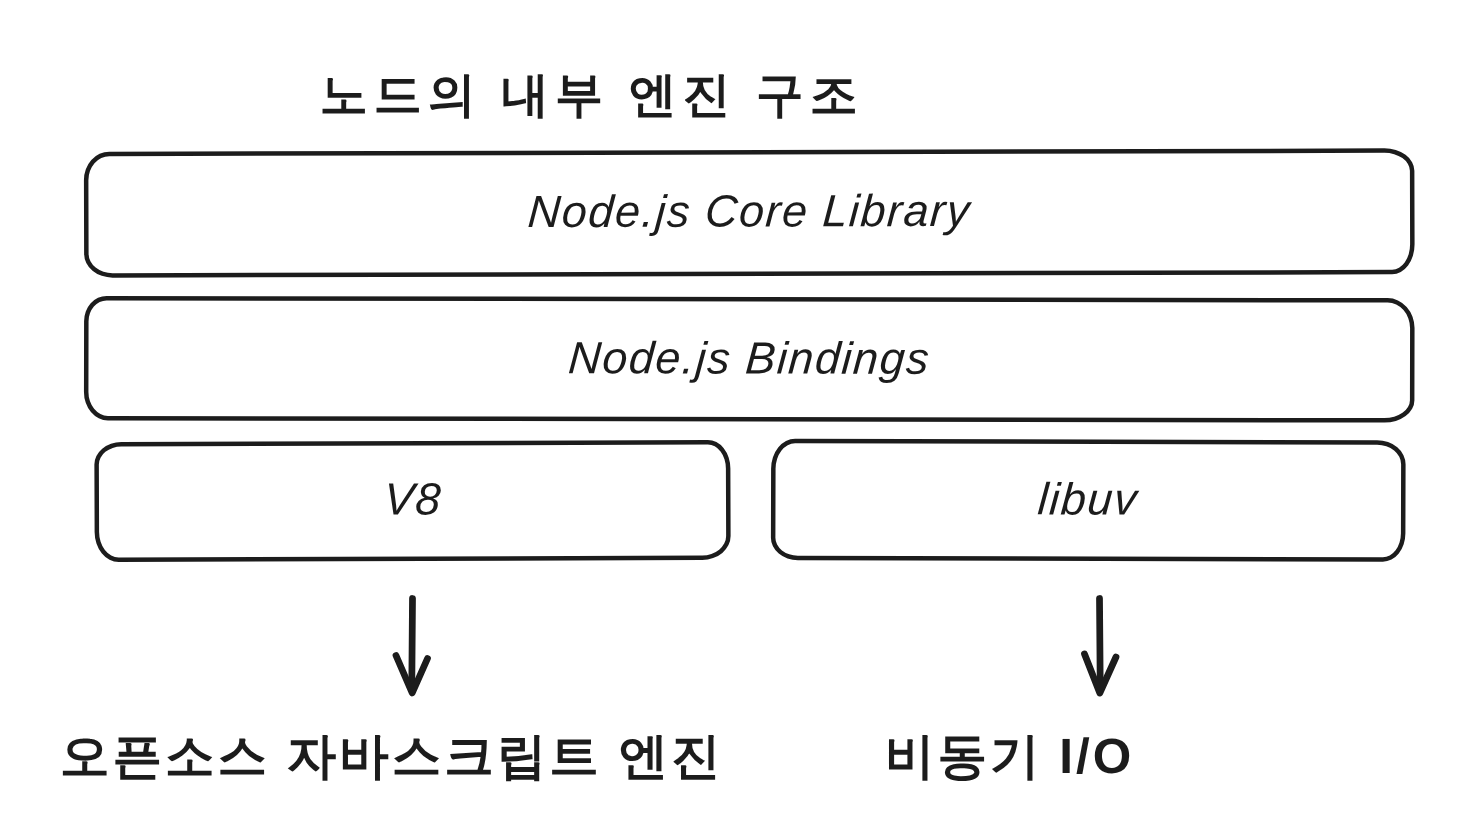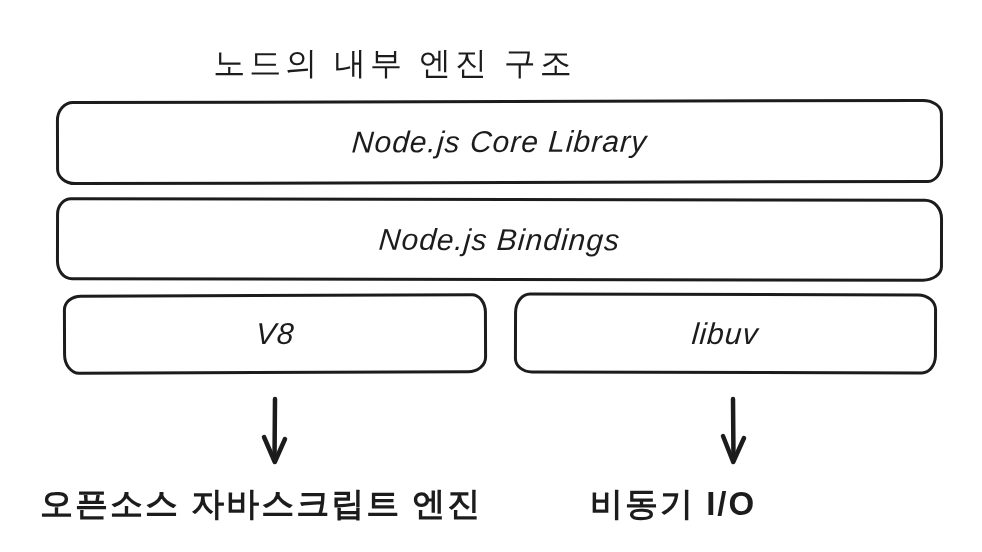--- a/index.html
+++ b/index.html
@@ -16,21 +16,21 @@
     font-family: "Liberation Sans", sans-serif;
     color: #1c1c1c;
   }
   .title {
     position: absolute;
     left: 0;
     top: 42px;
     width: 789px;
     text-align: center;
     font-size: 32px;
-    font-weight: 400;
+    font-weight: 700;
     letter-spacing: 4px;
     color: #1c1c1c;
   }
   .box {
     position: absolute;
     box-sizing: border-box;
     border: 3.5px solid #1c1c1c;
     background: #ffffff;
     display: flex;
     align-items: center;

